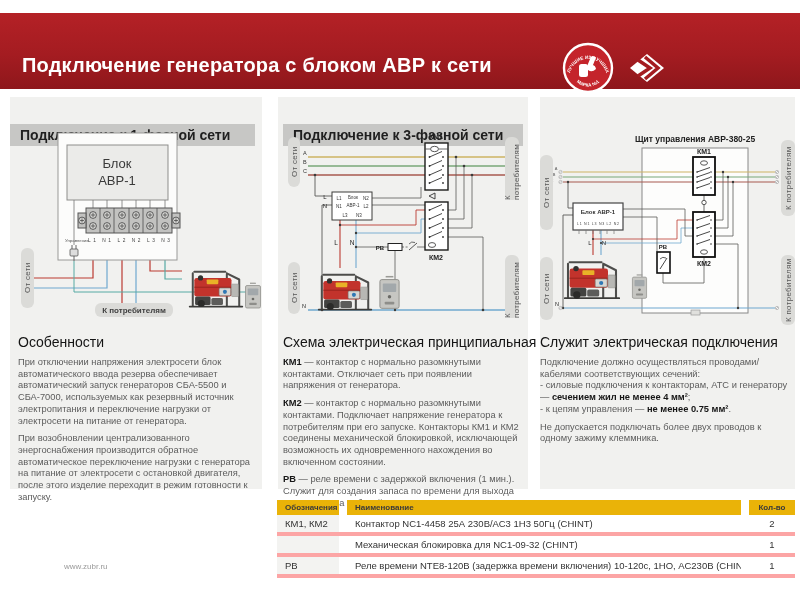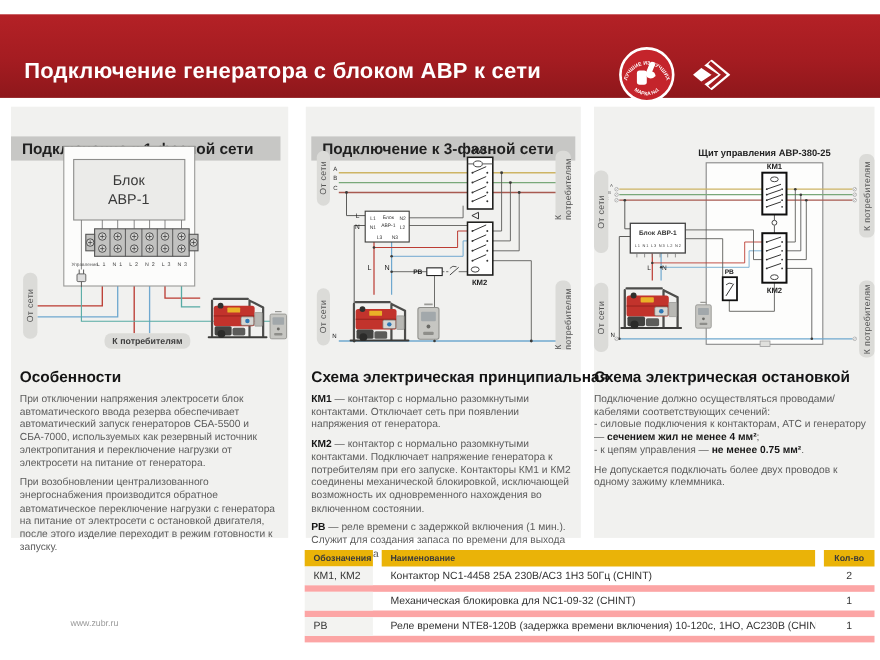--- a/index.html
+++ b/index.html
@@ -16,30 +16,30 @@
   .card2 { left:278px; width:250px; }
   .card3 { left:540px; width:255px; }
   .sec-h { position:absolute; top:99px; height:22px; background:#c7c7c5; color:#1f1f1f; font-weight:bold; font-size:14px; line-height:22px; padding-left:10px;margin-top:25px; }
   .diag { position:absolute; }
   svg { font-family:"Liberation Sans",sans-serif; }
   .vpill { position:absolute; writing-mode:vertical-rl; transform:rotate(180deg); background:#dbdbd8; color:#555;
            font-size:8px; border-radius:6px; display:flex; align-items:center; justify-content:center; letter-spacing:0.3px; }
   .hpill { position:absolute; background:#dbdbd8; color:#3f3f3f; font-size:8px; font-weight:bold; border-radius:6px;
            display:flex; align-items:center; justify-content:center; }
   .txt { position:absolute; color:#5c5c5c; }
-  .txt h3 { font-size:14px; font-weight:bold; color:#141414; margin-bottom:7px; white-space:nowrap; }
+  .txt h3 { font-size:14px; font-weight:normal; color:#141414; margin-bottom:7px; white-space:nowrap; }
   .txt p { font-size:9.3px; line-height:11.7px; margin-bottom:6px; }
   .txt b { color:#161616; }
   .tbl { position:absolute; left:277px; top:500px; width:518px; }
   .trow { display:flex; align-items:stretch; }
   .trow .c1 { width:62px; padding:3px 0 3px 8px; }
   .trow .c2 { flex:1; margin-left:8px; padding:3px 0 3px 8px; white-space:nowrap; overflow:hidden; }
   .trow .c3 { width:46px; margin-left:8px; text-align:center; padding:3px 0; }
   .thead .c1,.thead .c2,.thead .c3 { background:#eab308; font-weight:bold; font-size:8px; color:#3a3a3a; }
-  .tdata { font-size:9.5px; color:#333; border-bottom:6px solid #fca5a5; }
+  .tdata { font-size:9.5px; color:#333; border-bottom:4px solid #fca5a5; }
   .tdata .c1 { background:#f3f3f1; }
   .site { position:absolute; left:64px; top:562px; font-size:8px; color:#9a9a9a; }
 </style>
 </head>
 <body>
 
 <svg width="0" height="0" style="position:absolute" aria-hidden="true">
   <defs>
     <symbol id="sym-gen" viewBox="0 0 80 62">
       <path d="M12,10 H52 M10,12 V54 M54,12 V54 M54,12 L70,20 M70,20 V54" stroke="#4d4d4b" stroke-width="2.6" fill="none" stroke-linecap="round"></path>
@@ -379,21 +379,21 @@
 </div>
 
 <div class="txt" style="left:283px;top:334px;width:242px">
   <h3>Схема электрическая принципиальная</h3>
   <p><b>КМ1</b> <span>— контактор с нормально разомкнутыми контактами. Отключает сеть при появлении напряжения от генератора.</span></p>
   <p><b>КМ2</b> <span>— контактор с нормально разомкнутыми контактами. Подключает напряжение генератора к потребителям при его запуске. Контакторы КМ1 и КМ2 соединены механической блокировкой, исключающей возможность их одновременного нахождения во включенном состоянии.</span></p>
   <p><b>РВ</b> <span>— реле времени с задержкой включения (1 мин.). Служит для создания запаса по времени для выхода генератора на рабочий режим.</span></p>
 </div>
 
 <div class="txt" style="left:540px;top:334px;width:250px">
-  <h3>Схема электрическая остановкой</h3>
+  <h3>Служит электрическая подключения</h3>
   <p>
     <span>Подключение должно осуществляться проводами/кабелями соответствующих сечений:</span><br>
     <span>- силовые подключения к контакторам, АТС и генератору — </span><b>сечением жил не менее 4 мм²</b><span>;</span><br>
     <span>- к цепям управления — </span><b>не менее 0.75 мм²</b><span>.</span>
   </p>
   <p>Не допускается подключать более двух проводов к одному зажиму клеммника.</p>
 </div>
 
 <div class="tbl">
   <div class="trow thead">

